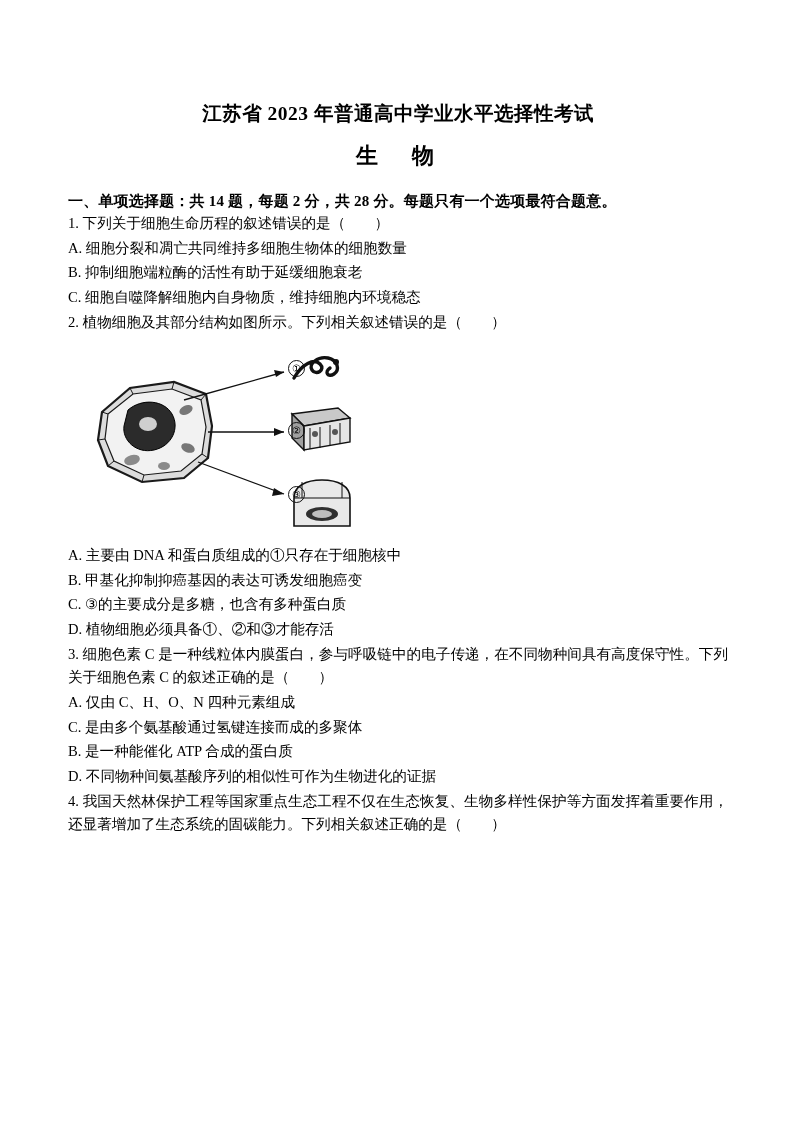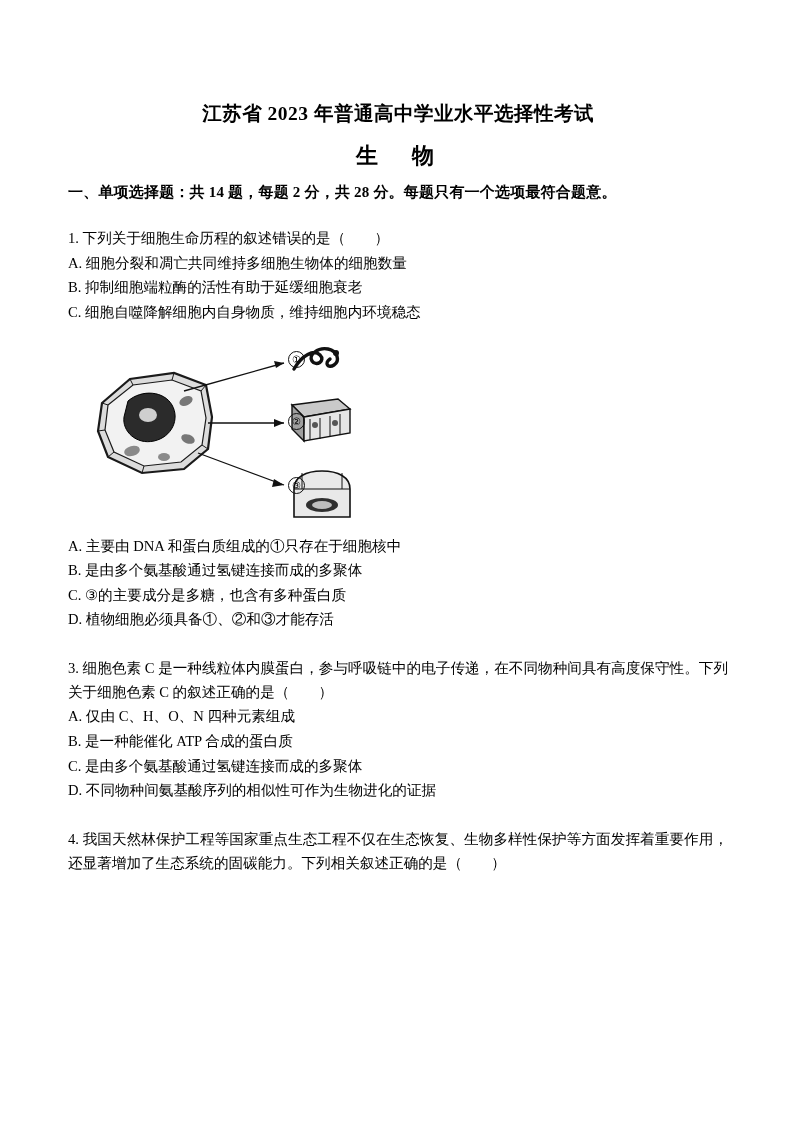--- a/index.html
+++ b/index.html
@@ -36,27 +36,27 @@
   .doc-subtitle {
     text-align: center;
     font-size: 22px;
     font-weight: bold;
     margin-top: 14px;
     letter-spacing: 6px;
   }
   .section-head {
     font-size: 15px;
     font-weight: bold;
-    margin-top: 12px;
+    margin-top: 21px;
     letter-spacing: 0.2px;
   }
   .q-line {
     font-size: 14.6px;
     line-height: 1.62;
-    margin-top: 25px;
+    margin-top: 1px;
     text-align: justify;
   }
   .opt-line {
     font-size: 14.6px;
     line-height: 1.62;
     margin-top: 1px;
   }
   .figure-wrap {
     margin-top: 14px;
     height: 195px;
@@ -95,20 +95,21 @@
     <div class="doc-title">江苏省 2023 年普通高中学业水平选择性考试</div>
     <div class="doc-subtitle">生　物</div>
 
     <div class="section-head">一、单项选择题：共 14 题，每题 2 分，共 28 分。每题只有一个选项最符合题意。</div>
 
     <div class="q-line">1. 下列关于细胞生命历程的叙述错误的是（　　）</div>
     <div class="opt-line">A. 细胞分裂和凋亡共同维持多细胞生物体的细胞数量</div>
     <div class="opt-line">B. 抑制细胞端粒酶的活性有助于延缓细胞衰老</div>
     <div class="opt-line">C. 细胞自噬降解细胞内自身物质，维持细胞内环境稳态</div>
 
+    <div class="q-line">2. 植物细胞及其部分结构如图所示。下列相关叙述错误的是（　　）</div>
 
     <div class="figure-wrap">
       <div class="figure">
         <svg width="280" height="190" viewBox="0 0 280 190">
 
           <g>
             <path d="M14,64 L42,40 L86,34 L118,46 L124,78 L120,110 L96,130 L54,134 L20,118 L10,92 Z" fill="#dcdcdc" stroke="#1a1a1a" stroke-width="2.2"></path>
             <path d="M20,66 L45,46 L84,41 L113,52 L118,79 L114,106 L93,123 L56,127 L26,113 L17,91 Z" fill="#f2f2f2" stroke="#1a1a1a" stroke-width="1.2"></path>
 
             <path d="M40,62 C54,50 76,52 84,66 C92,80 84,98 66,102 C48,106 34,92 36,78 Z" fill="#2b2b2b" stroke="#000" stroke-width="1"></path>
@@ -163,26 +164,26 @@
         <div class="fig-label" style="left:200px; top:74px;">
           <span class="circnum">②</span>
         </div>
         <div class="fig-label" style="left:200px; top:138px;">
           <span class="circnum">③</span>
         </div>
       </div>
     </div>
 
     <div class="opt-line">A. 主要由 DNA 和蛋白质组成的①只存在于细胞核中</div>
-    <div class="opt-line">B. 是由多个氨基酸通过氢键连接而成的多聚体</div>
+    <div class="opt-line">B. 甲基化抑制抑癌基因的表达可诱发细胞癌变</div>
     <div class="opt-line">C. ③的主要成分是多糖，也含有多种蛋白质</div>
     <div class="opt-line">D. 植物细胞必须具备①、②和③才能存活</div>
 
     <div class="q-line">3. 细胞色素 C 是一种线粒体内膜蛋白，参与呼吸链中的电子传递，在不同物种间具有高度保守性。下列关于细胞色素 C 的叙述正确的是（　　）</div>
     <div class="opt-line">A. 仅由 C、H、O、N 四种元素组成</div>
+    <div class="opt-line">C. 是由多个氨基酸通过氢键连接而成的多聚体</div>
     <div class="opt-line">B. 是一种能催化 ATP 合成的蛋白质</div>
-    <div class="opt-line">C. 是由多个氨基酸通过氢键连接而成的多聚体</div>
     <div class="opt-line">D. 不同物种间氨基酸序列的相似性可作为生物进化的证据</div>
 
     <div class="q-line">4. 我国天然林保护工程等国家重点生态工程不仅在生态恢复、生物多样性保护等方面发挥着重要作用，还显著增加了生态系统的固碳能力。下列相关叙述正确的是（　　）</div>
 
   </div>
 </div>
 
 </body></html>

